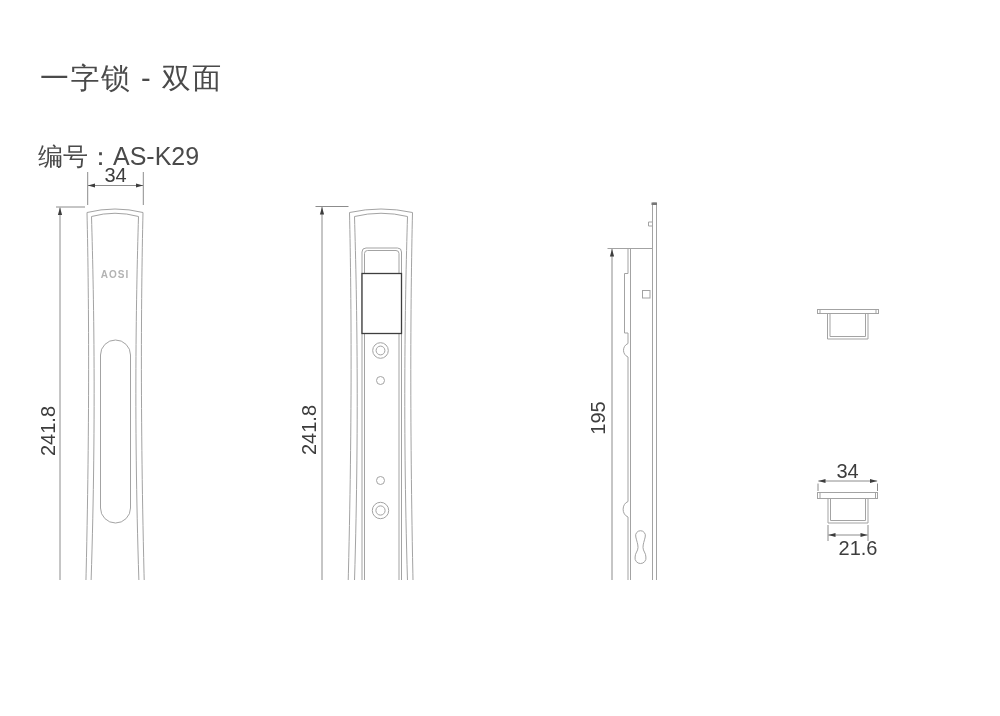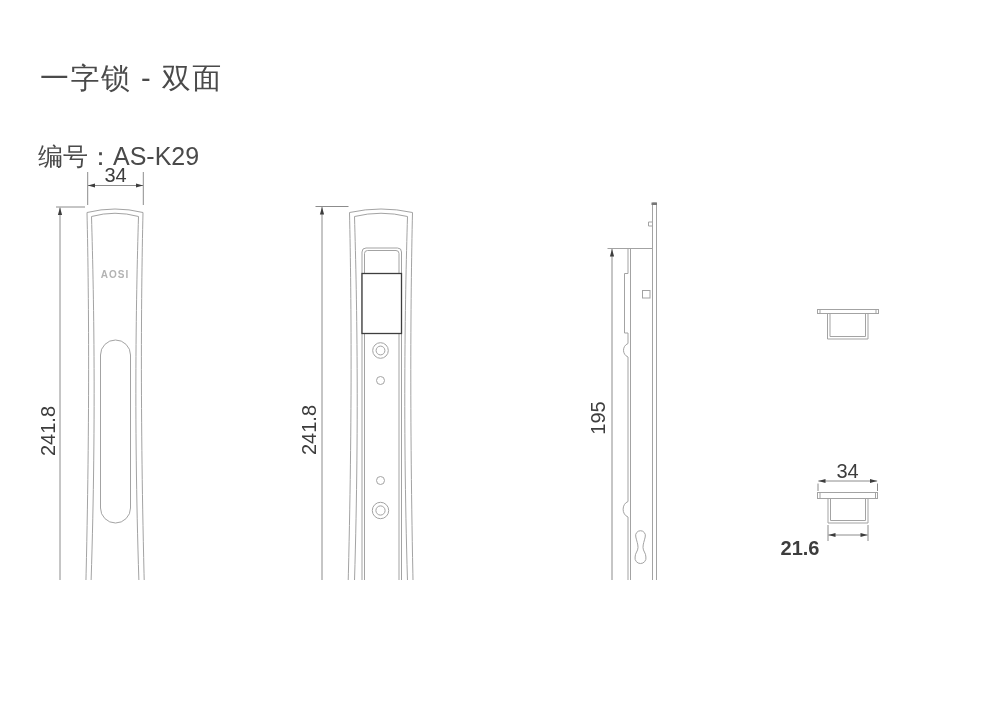--- a/index.html
+++ b/index.html
@@ -152,15 +152,15 @@
 
   <div class="dim" style="left:99px;top:164px;width:33px;">34</div>
   <div class="dim vdim" style="left:18px;top:420px;width:60px;">241.8</div>
   <div class="logo">AOSI</div>
 
   <div class="dim vdim" style="left:279px;top:419px;width:60px;">241.8</div>
 
   <div class="dim vdim" style="left:576px;top:407px;width:44px;">195</div>
 
   <div class="dim" style="left:831px;top:460px;width:33px;">34</div>
-  <div class="dim" style="left:778px;top:537px;width:44px;font-weight:bold;">21.6</div>
+  <div class="dim" style="left:836px;top:537px;width:44px;">21.6</div>
 
 </div>
 
 </body></html>

